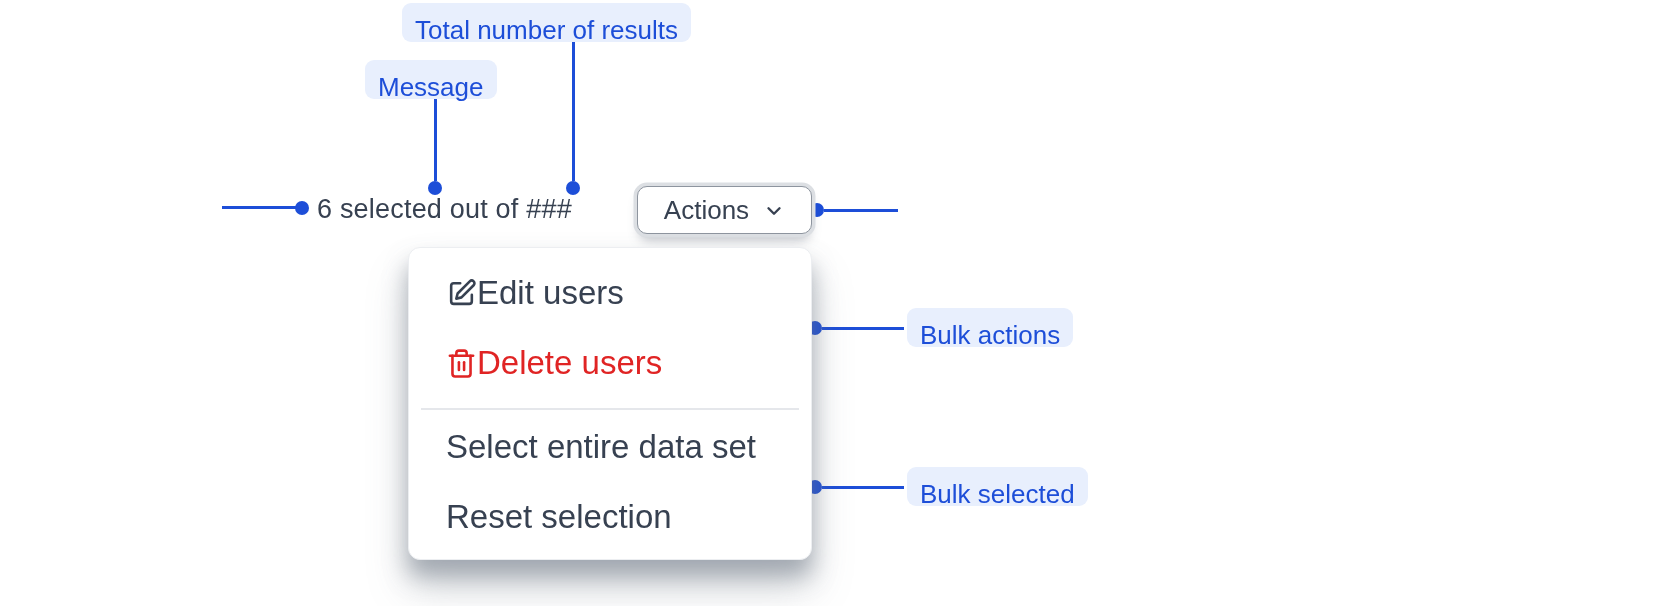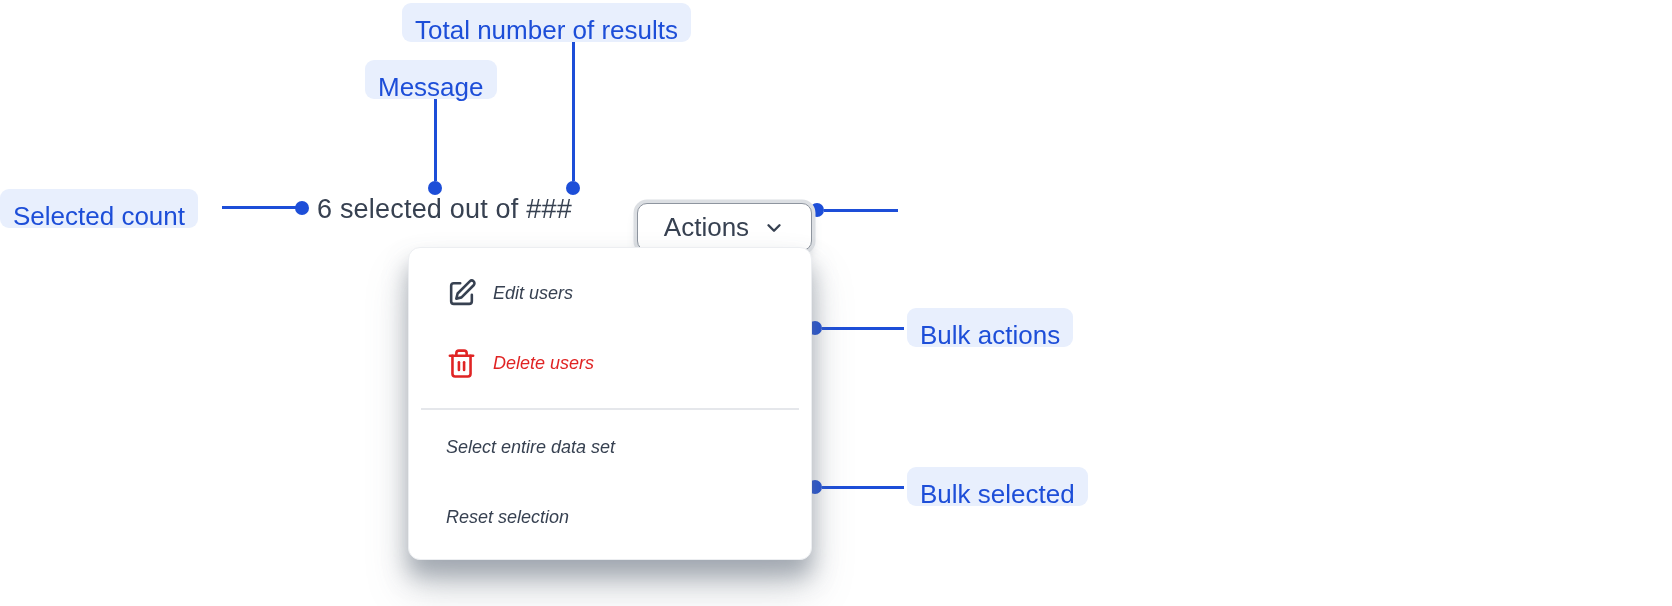--- a/index.html
+++ b/index.html
@@ -51,61 +51,58 @@
     position:absolute;
     width:175px;height:48px;
     background:#fff;
     border:1.5px solid var(--button-border);
     border-radius:10px;
     box-shadow:0 0 0 3.5px #dcdfe3, 0 9px 12px -3px rgba(110,118,130,.45);
     display:flex;align-items:center;justify-content:center;gap:14px;
     font-family:"Liberation Sans",sans-serif;
     font-size:26px;font-weight:500;color:var(--text-primary);
     cursor:pointer;
-    margin-top:17px;
   }
   .actions-btn svg{display:block;margin-top:2px;}
   
   .menu{
     position:absolute;
     left:408px;top:247px;
     width:404px;height:313px;
     background:#fff;
     border:1px solid #eceef1;
     border-radius:12px;
     box-shadow:0 16px 22px rgba(108,117,131,.5), 0 28px 42px rgba(108,117,131,.28);
   }
   .menu-item{
     position:absolute;left:0;right:0;
     height:56px;
     display:flex;align-items:center;
-    padding-left:37px;gap:16px;
-    font-size:18px;font-weight:500;
+    padding-left:37px;
+    font-size:33px;font-weight:500;
     color:var(--text-primary);
     cursor:pointer;
     white-space:nowrap;
-    font-style:italic;
   }
   .menu-item.danger{color:var(--danger-red);}
   .menu-item svg{flex:0 0 auto;display:block;}
   .menu-divider{
     position:absolute;left:12px;right:12px;height:2px;
     background:var(--divider-gray);
   }
 </style>
 </head>
 <body>
 
 <div class="stage">
 
   <div class="chip" style="left:402px;top:3px">Total number of results</div>
 
   <div class="chip" style="left:365px;top:60px">Message</div>
 
-  <div class="chip" style="left:0px;top:189px">Selected count</div>
 
 
   <div class="chip" style="left:907px;top:308px">Bulk actions</div>
 
   <div class="chip" style="left:907px;top:467px">Bulk selected</div>
 
   <div class="vline" style="left:572px;top:42px;height:139px"></div>
   <div class="dot" style="left:566px;top:181px"></div>
 
   <div class="vline" style="left:434px;top:99px;height:82px"></div>

